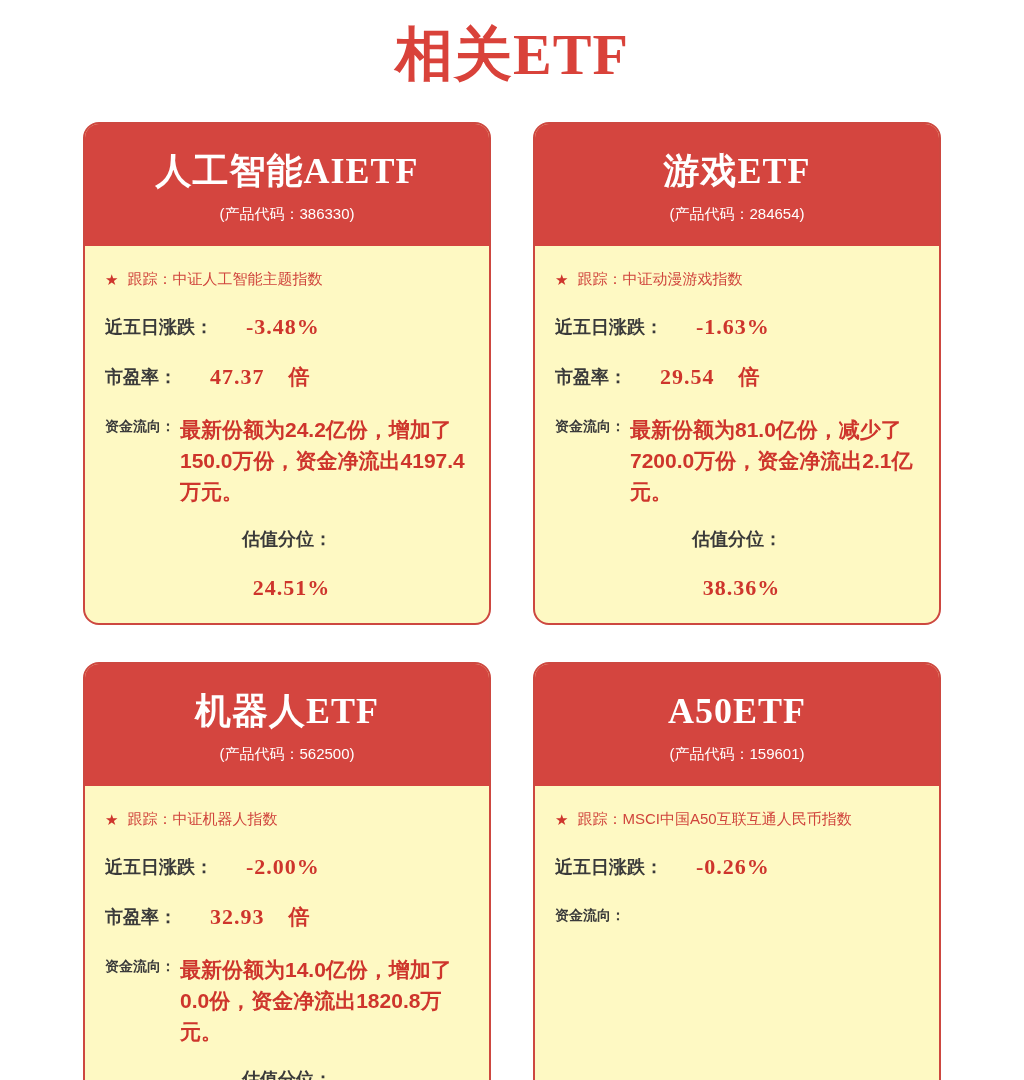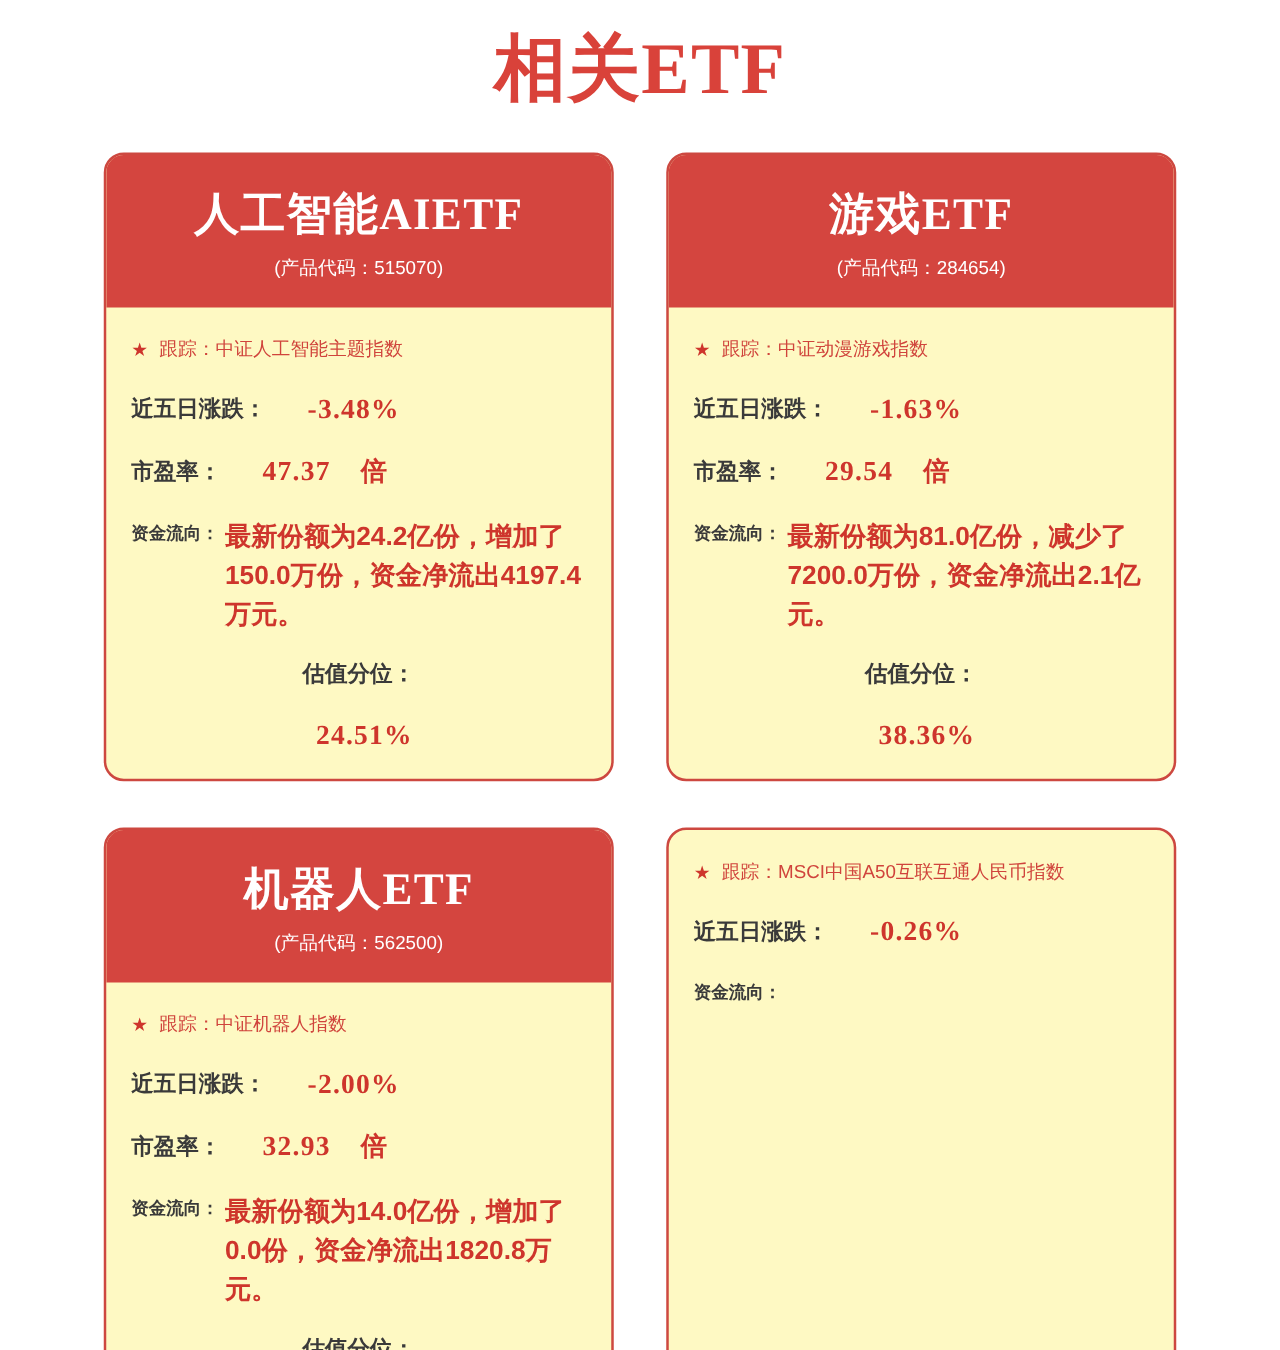--- a/index.html
+++ b/index.html
@@ -121,21 +121,21 @@
 </head>
 <body>
 
 <h1 class="page-title"><span class="zh">相关</span><span class="latin">ETF</span></h1>
 
 <div class="cards-grid">
 
   <div class="card">
     <div class="card-header">
       <div class="card-name"><span>人工智能</span><span class="latin">AIETF</span></div>
-      <div class="card-code">(产品代码：515070)</div>
+      <div class="card-code">(产品代码：386330)</div>
     </div>
     <div class="card-body">
       <div class="track-row">
         <span class="star-icon">★</span>
         <span>跟踪：</span>
         <span>中证人工智能主题指数</span>
       </div>
       <div class="stat-row">
         <span class="stat-label">近五日涨跌：</span>
         <span class="stat-value">-3.48%</span>
@@ -212,20 +212,24 @@
         <span class="flow-text">最新份额为14.0亿份，增加了0.0份，资金净流出1820.8万元。</span>
       </div>
       <div class="stat-row valuation-row">
         <span class="stat-label">估值分位：</span>
         <span class="stat-value">5.66%</span>
       </div>
     </div>
   </div>
 
   <div class="card">
+    <div class="card-header">
+      <div class="card-name"><span></span><span class="latin">A50ETF</span></div>
+      <div class="card-code">(产品代码：159601)</div>
+    </div>
     <div class="card-body">
       <div class="track-row">
         <span class="star-icon">★</span>
         <span>跟踪：</span>
         <span>MSCI中国A50互联互通人民币指数</span>
       </div>
       <div class="stat-row">
         <span class="stat-label">近五日涨跌：</span>
         <span class="stat-value">-0.26%</span>
       </div>

